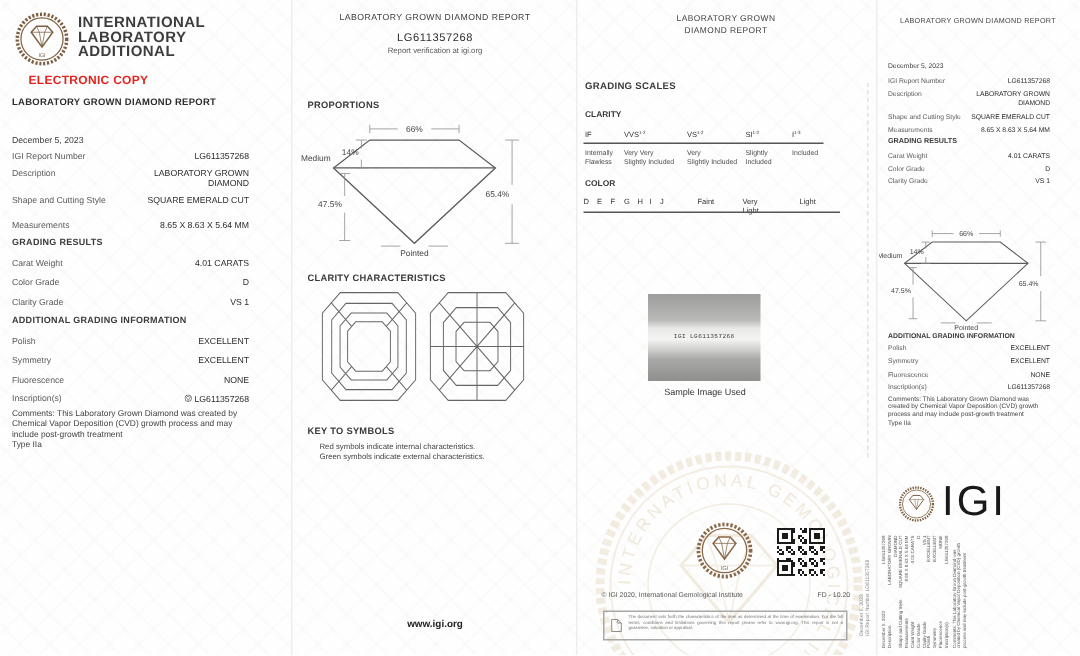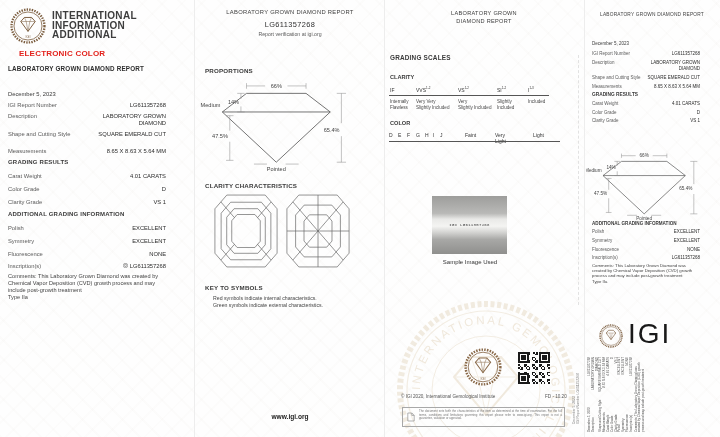--- a/index.html
+++ b/index.html
@@ -34,24 +34,24 @@
       <svg viewBox="0 0 40 40" width="36" height="36">
         <circle cx="20" cy="20" r="18.3" fill="none" stroke="#7d5f41" stroke-width="2.6" stroke-dasharray="1.6 1.3"></circle>
         <circle cx="20" cy="20" r="15.6" fill="none" stroke="#7d5f41" stroke-width="0.9"></circle>
         <path d="M12,15 L16,10.5 L24,10.5 L28,15 L20,26 Z" fill="none" stroke="#7d5f41" stroke-width="1.1"></path>
         <path d="M12,15 L28,15 M16,10.5 L18,15 M24,10.5 L22,15 M20,26 L18,15 M20,26 L22,15" fill="none" stroke="#7d5f41" stroke-width="0.55"></path>
         <text x="20" y="33.5" text-anchor="middle" font-size="4" fill="#7d5f41">IGI</text>
       </svg>
     </div>
     <div class="abs b" style="left:52px;top:11px;font-size:10px;line-height:9.6px;color:#3d3d3d;letter-spacing:.3px">
       <div>INTERNATIONAL</div>
-      <div>INFORMATION</div>
+      <div>LABORATORY</div>
       <div>ADDITIONAL</div>
     </div>
-    <div class="abs b" style="left:19px;top:49px;font-size:8px;color:#e3231d;letter-spacing:.2px">ELECTRONIC COLOR</div>
+    <div class="abs b" style="left:19px;top:49px;font-size:8px;color:#e3231d;letter-spacing:.2px">ELECTRONIC COPY</div>
     <div class="abs b" style="left:8px;top:65px;font-size:6.3px;color:#2e2e2e;letter-spacing:.2px">LABORATORY GROWN DIAMOND REPORT</div>
 
     <div class="abs f1" style="left:8px;top:91px">December 5, 2023</div>
 
     <div class="abs row f1" style="left:8px;top:102px;width:158px">
       <span class="lbl">IGI Report Number</span>
       <span class="val">LG611357268</span>
     </div>
     <div class="abs row f1" style="left:8px;top:113px;width:158px">
       <span class="lbl">Description</span>

